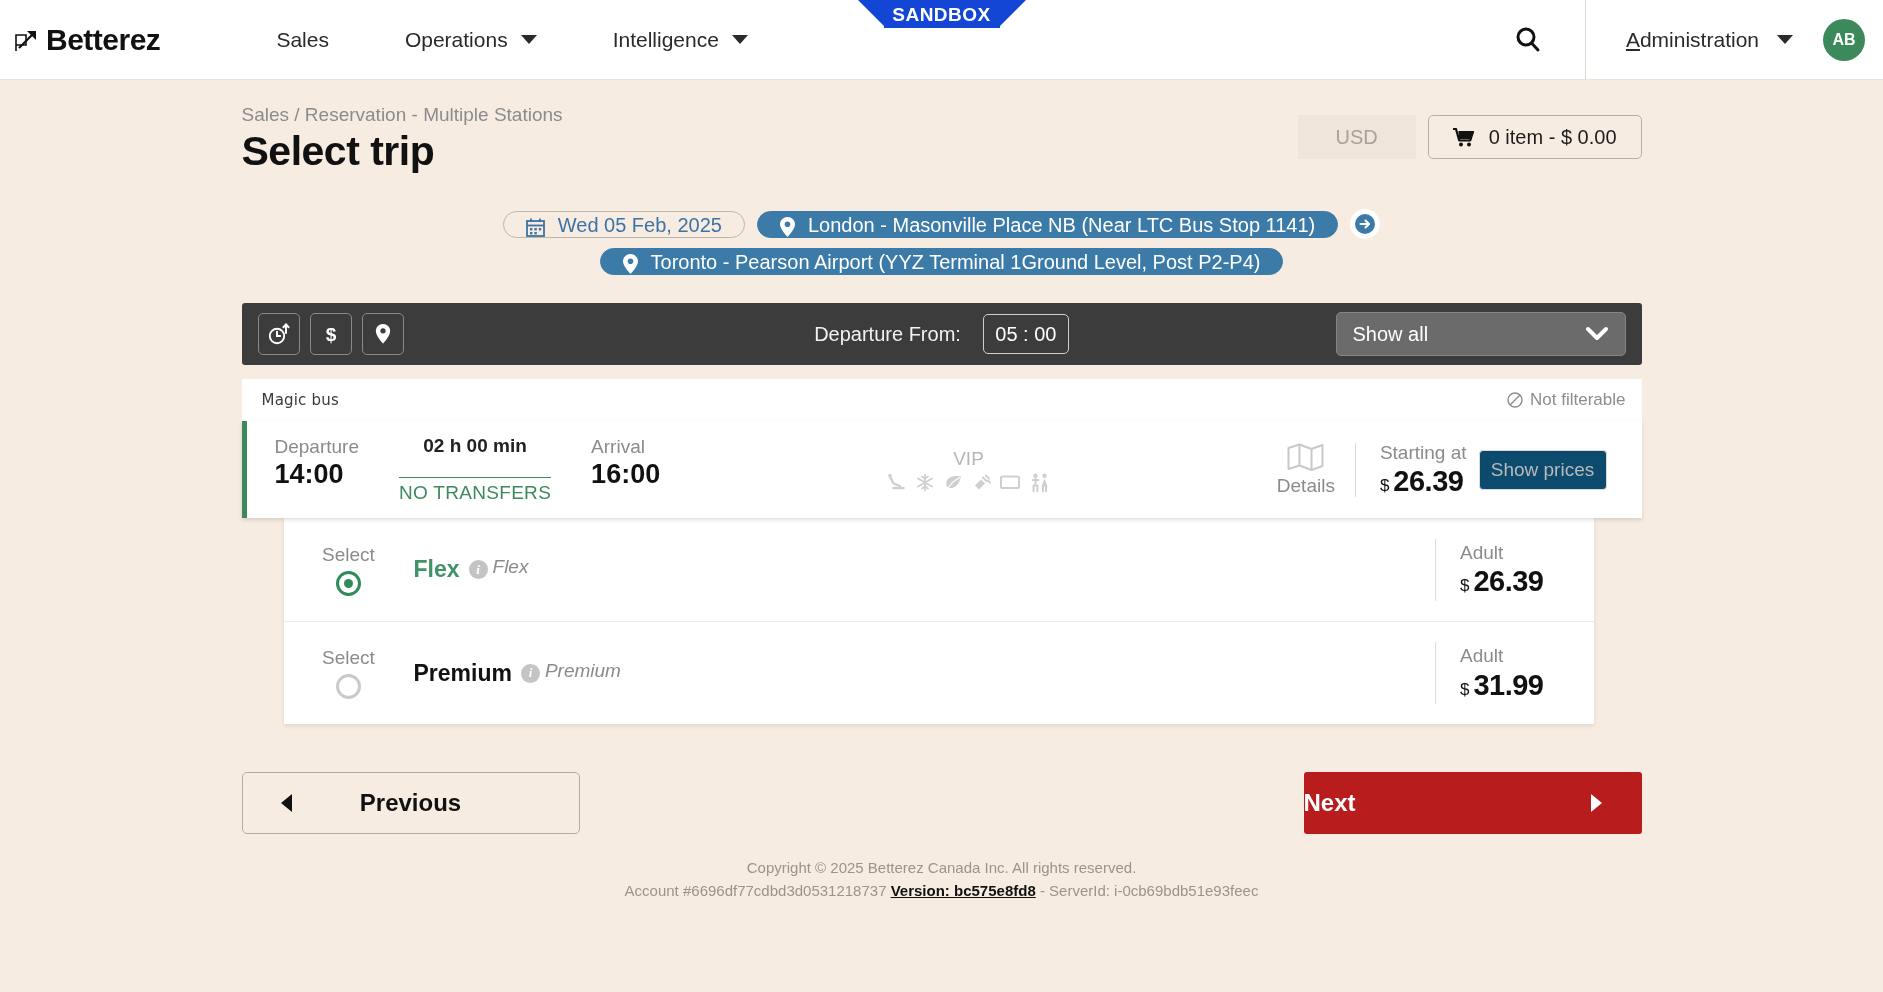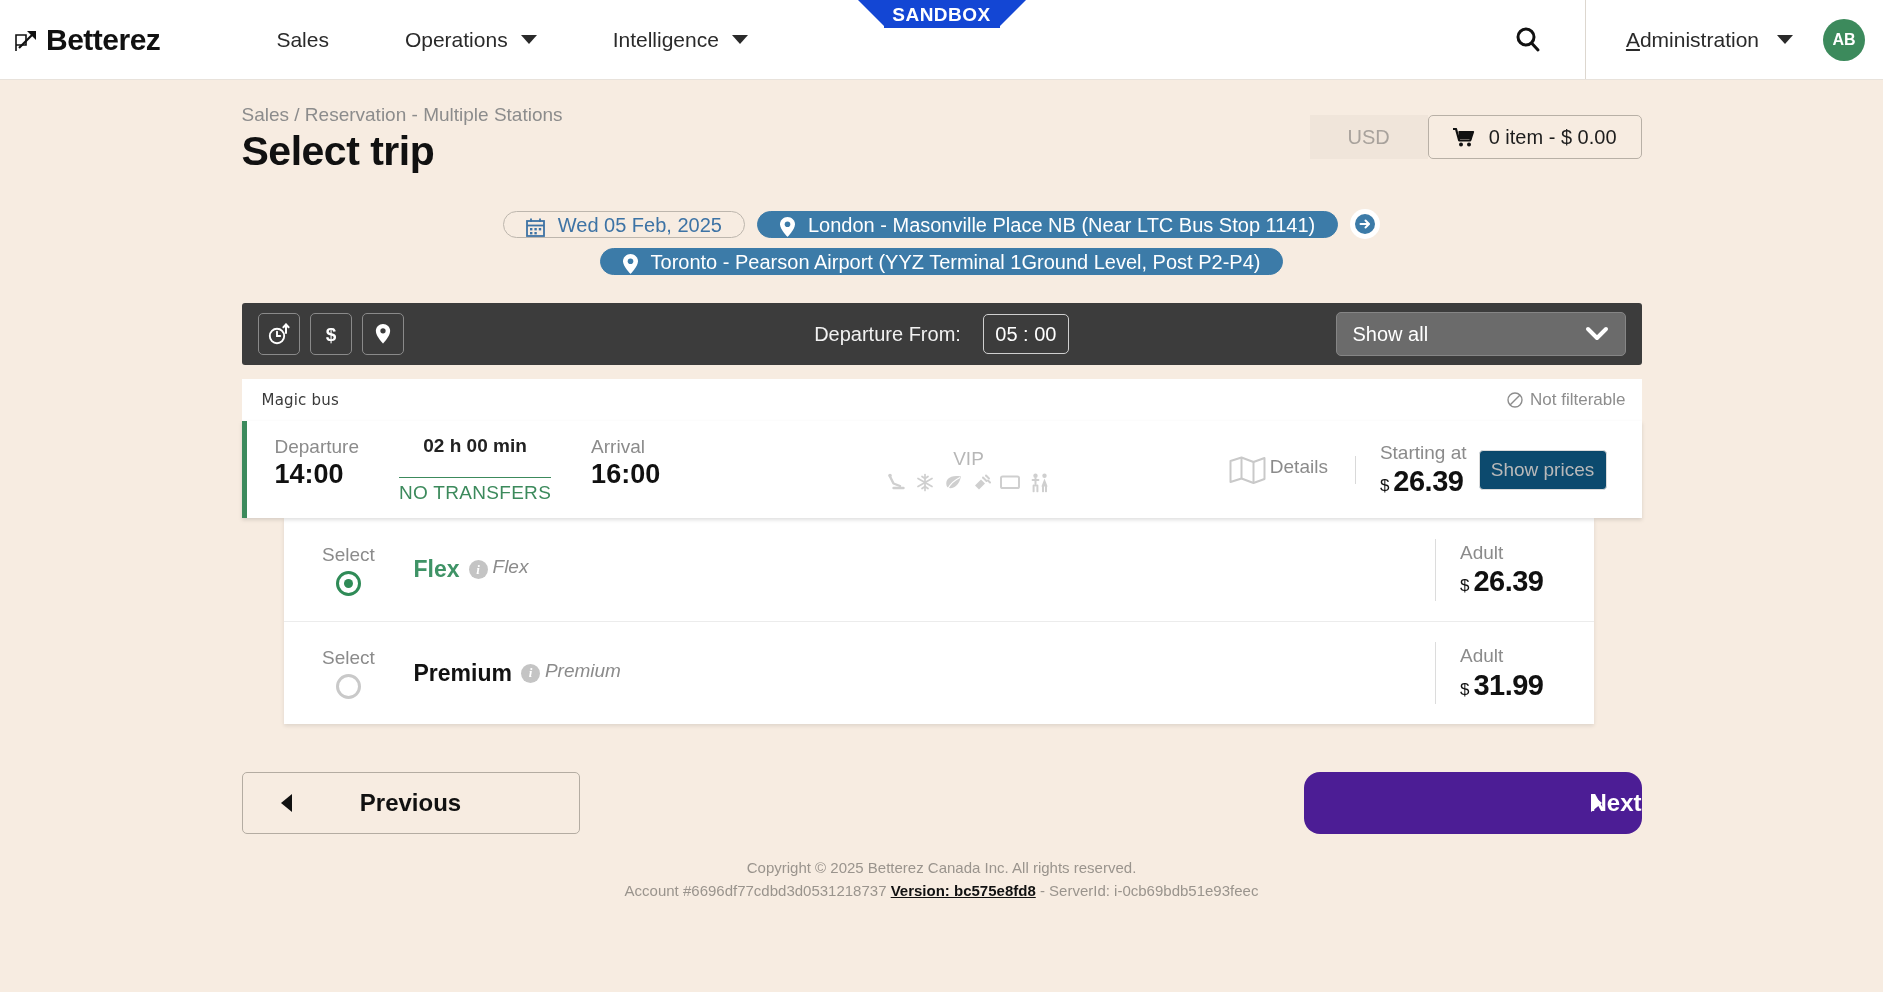--- a/index.html
+++ b/index.html
@@ -77,21 +77,21 @@
 
   
   .page { padding: 0; position: relative; }
   .content { width: 1400px; margin: 0 auto; position: relative; padding-top: 24px; }
 
   .breadcrumb { font-size: 19px; color: #8c8c8c; margin-bottom: 2px; }
   .page-title { font-size: 41px; font-weight: bold; color: #111; letter-spacing: -0.5px; margin: 0; }
 
   .header-right {
     position: absolute; top: 35px; right: 0;
-    display: flex; align-items: center; gap: 0;
+    display: flex; align-items: center; gap: 12px;
   }
   .currency-box {
     width: 118px; height: 44px; background: #f0e5da;
     display: flex; align-items: center; justify-content: center;
     color: #a8a29c; font-size: 20px;
   }
   .cart-btn {
     height: 44px; border: 1px solid #b8b0a6; border-radius: 5px;
     background: #f7ece1; display: flex; align-items: center; gap: 14px;
     padding: 0 24px; font-size: 20px; color: #1d1d1d; cursor: pointer;
@@ -180,22 +180,22 @@
     position: absolute; left: 640px; top: 50%; transform: translateY(-50%);
     display: flex; flex-direction: column; align-items: center; gap: 3px;
   }
   .vip-label { font-size: 19px; color: #b7b7b7; }
   .vip-icons { display: flex; align-items: center; gap: 8px; }
 
   .right-block {
     margin-left: auto; display: flex; align-items: center; padding-right: 35px; gap: 0;
   }
   .details-col {
-    display: flex; flex-direction: row; gap: 4px;
-    padding-right: 27px; border-right: 1px solid #d9d9d9; cursor: pointer;
+    display: flex; flex-direction: column; align-items: center; gap: 4px;
+    padding-right: 20px; border-right: 1px solid #d9d9d9; cursor: pointer;
   }
   .details-label { font-size: 19px; color: #8b8b8b; }
   .starting-col { padding: 0 12px 0 24px; display: flex; flex-direction: column; }
   .starting-lbl { font-size: 19px; color: #8b8b8b; line-height: 1.25; }
   .price-line { display: flex; align-items: baseline; gap: 4px; }
   .cur { font-size: 17px; color: #111; }
   .amt { font-size: 29px; font-weight: bold; color: #111; letter-spacing: -0.5px; }
   .show-prices-btn {
     width: 128px; height: 40px; border: 1px solid #dcdcdc; border-radius: 4px;
     background: #0c4a6e; color: #b9b9b9; font-size: 19px;
@@ -252,22 +252,22 @@
     gap: 0; position: relative; cursor: pointer;
   }
   .btn-prev .tri-l {
     position: absolute; left: 38px;
     width: 0; height: 0;
     border-top: 9px solid transparent; border-bottom: 9px solid transparent;
     border-right: 11px solid #111;
   }
   .btn-prev span { font-size: 24px; font-weight: bold; color: #111; }
   .btn-next {
-    margin-left: auto; width: 338px; height: 62px; border-radius: 16px;
-    background: #4c1d95; display: flex; align-items: center; justify-content: flex-end;
+    margin-left: auto; width: 338px; height: 62px; border-radius: 3px;
+    background: #b91c1c; display: flex; align-items: center; justify-content: flex-start;
     position: relative; cursor: pointer;
   }
   .btn-next span { font-size: 24px; font-weight: bold; color: #fff; }
   .btn-next .tri-r {
     position: absolute; right: 40px;
     width: 0; height: 0;
     border-top: 9px solid transparent; border-bottom: 9px solid transparent;
     border-left: 11px solid #fff;
   }
 

